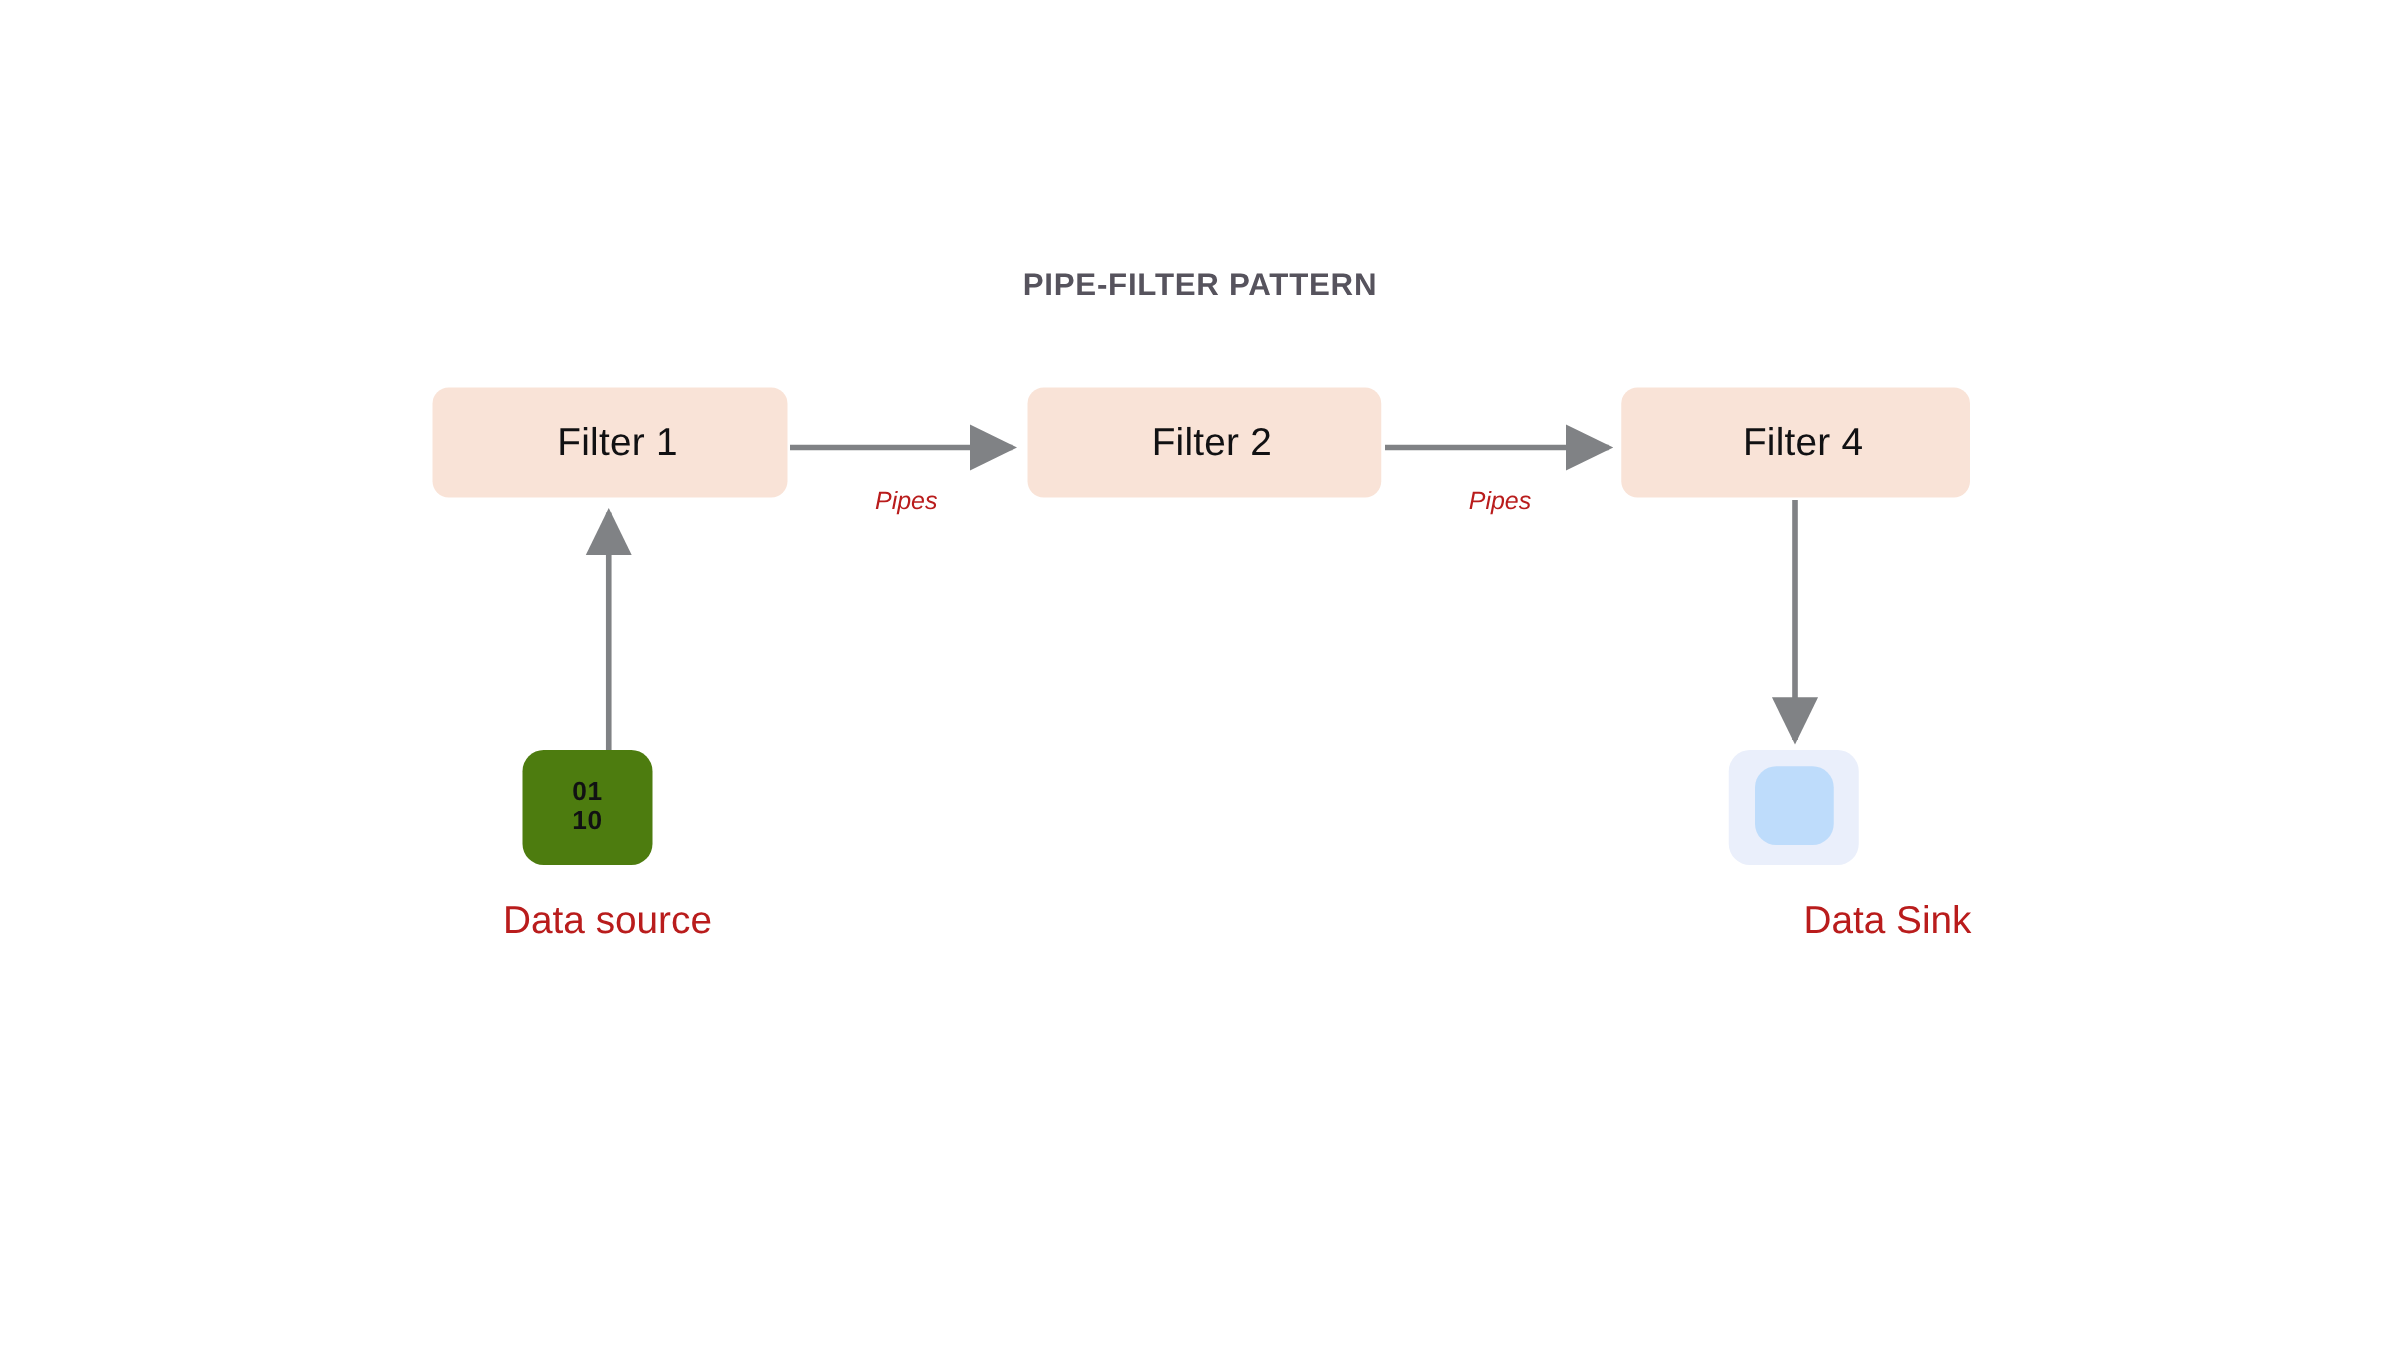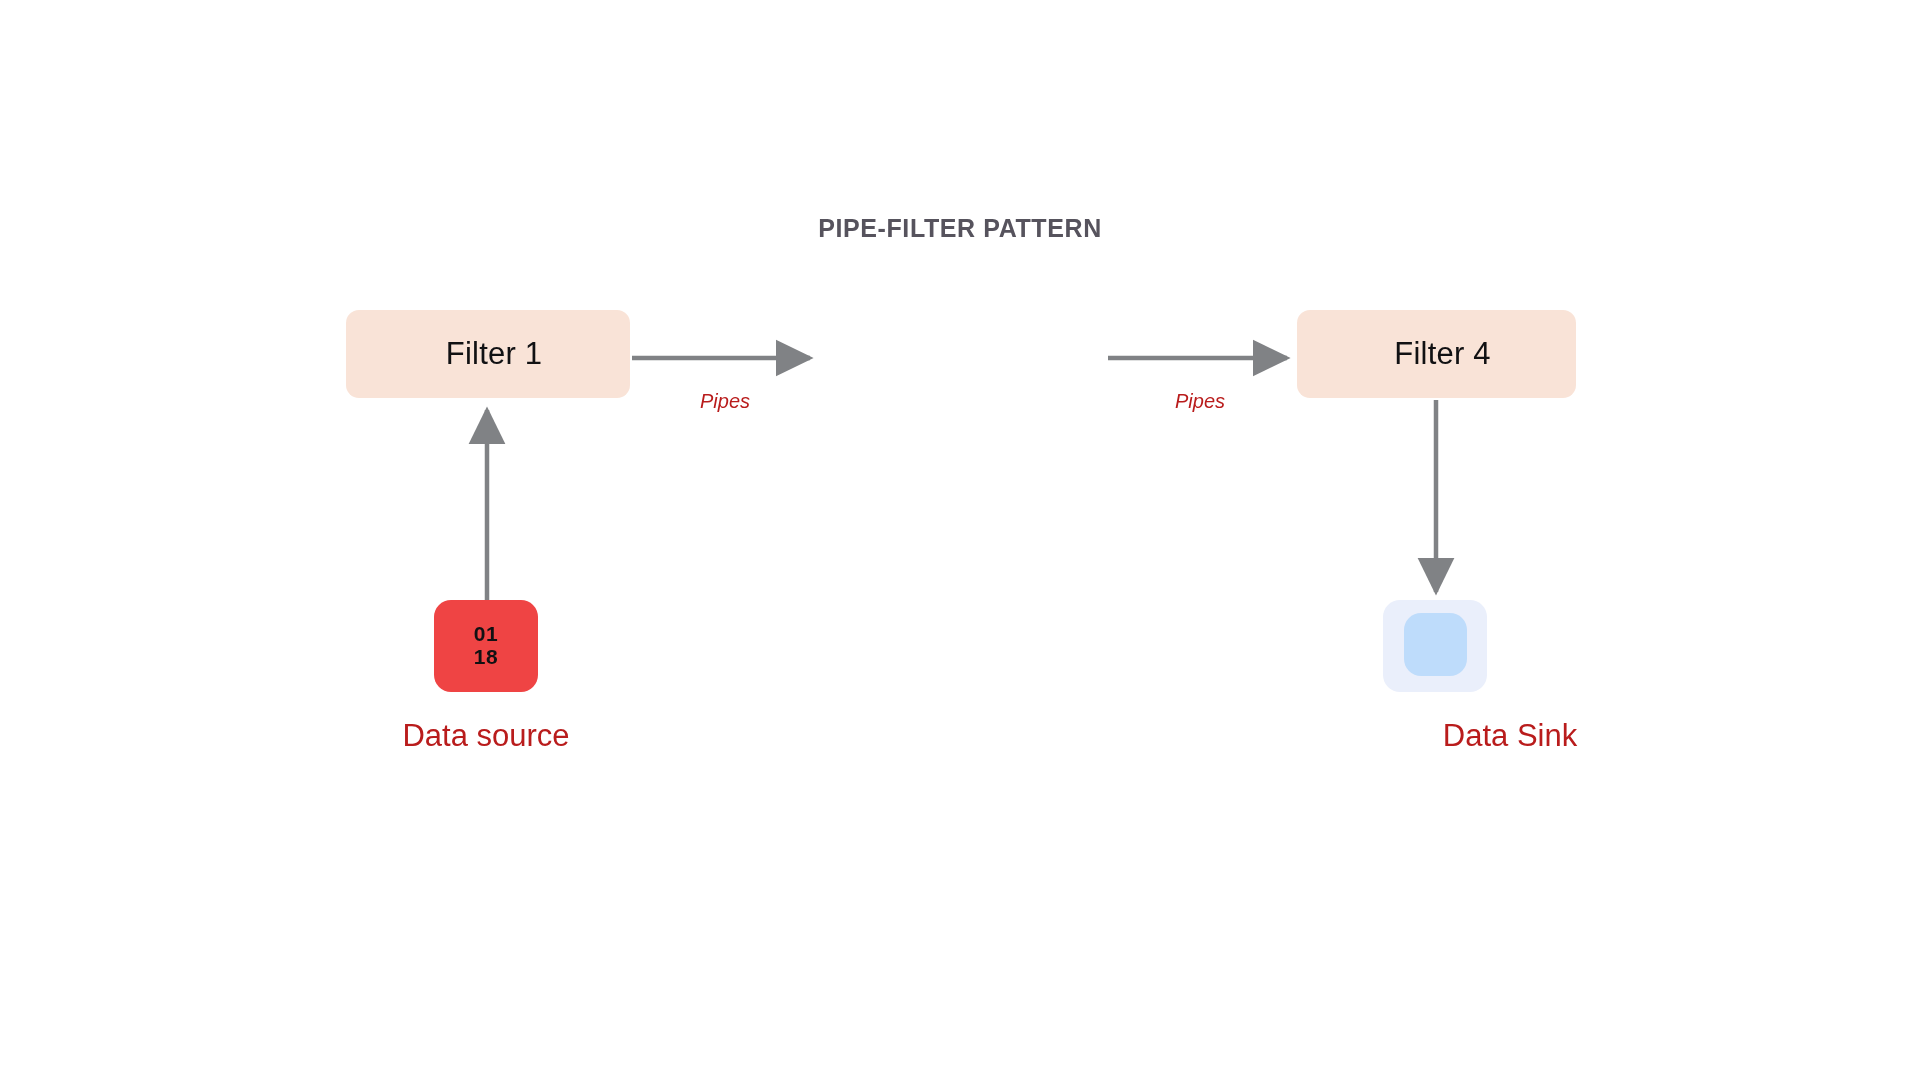--- a/index.html
+++ b/index.html
@@ -73,25 +73,25 @@
     font-size: 20px;
     color: #b91c1c;
     white-space: nowrap;
     text-align: center;
   }
   #pipe-label-1 { left: 640px; top: 390px; width: 170px; }
   #pipe-label-2 { left: 1115px; top: 390px; width: 170px; }
 
   .source-icon {
     position: absolute;
-    left: 434px;
+    left: 418px;
     top: 600px;
     width: 104px;
     height: 92px;
-    background: #ef4444;
+    background: #4d7c0f;
     border-radius: 17px;
   }
   .source-bits {
     position: absolute;
     left: 0;
     top: 0;
     width: 104px;
     height: 92px;
     display: flex;
     flex-direction: column;
@@ -180,33 +180,36 @@
 
     <g>
       <line x1="1436" y1="400" x2="1436" y2="592" stroke="#808285" stroke-width="4.5" marker-end="url(#arrowhead-down)"></line>
     </g>
   </svg>
 
   <div class="filter-box" id="filter-1">
     <span class="filter-label">Filter 1</span>
   </div>
 
+  <div class="filter-box" id="filter-2">
+    <span class="filter-label">Filter 2</span>
+  </div>
 
   <div class="filter-box" id="filter-3">
     <span class="filter-label">Filter 4</span>
   </div>
 
   <div class="pipe-label" id="pipe-label-1">Pipes</div>
 
   <div class="pipe-label" id="pipe-label-2">Pipes</div>
 
   <div class="source-icon">
     <div class="source-bits">
       <span>01</span>
-      <span>18</span>
+      <span>10</span>
     </div>
   </div>
   <div class="node-caption" id="caption-source">Data source</div>
 
   <div class="sink-icon-outer">
     <div class="sink-icon-inner"></div>
   </div>
   <div class="node-caption" id="caption-sink">Data Sink</div>
 
 </div>

